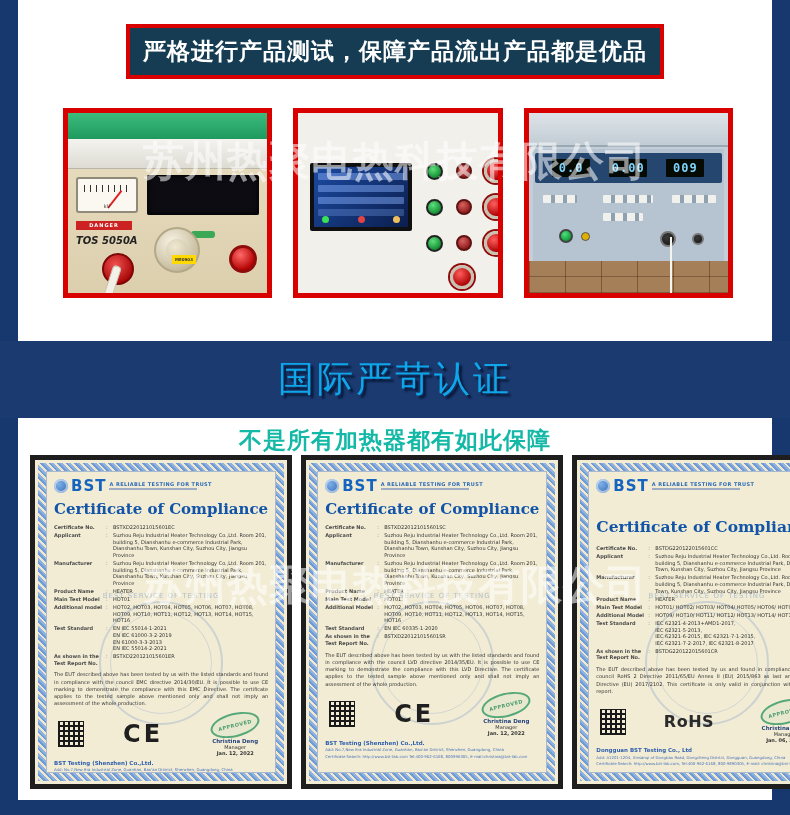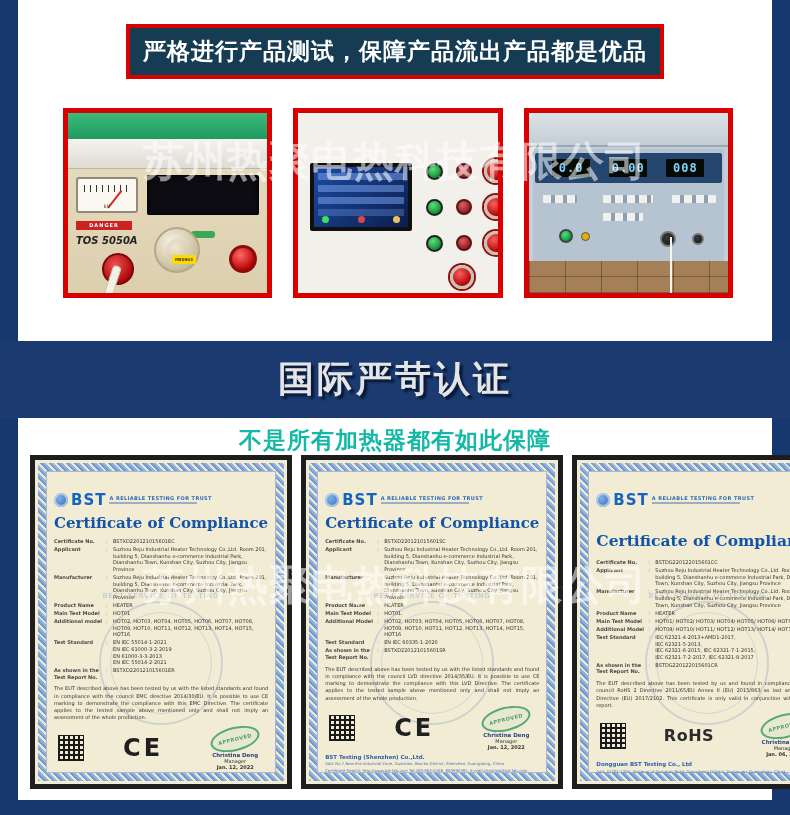--- a/index.html
+++ b/index.html
@@ -76,36 +76,36 @@
   .p3-cable { position: absolute; bottom: 0; right: 56px; width: 2px; height: 56px; background: #f5f5f0; }
 
   
   .watermark { position: absolute; left: 0; width: 100%; text-align: center; font-size: 41px; font-weight: bold;
     color: rgba(255,255,255,0.55); letter-spacing: 1px; white-space: nowrap; z-index: 6; pointer-events: none; }
   .wm-top { top: 134px; }
   .wm-bottom { top: 558px; }
 
   
   .navy-band { position: absolute; top: 341px; left: 0; width: 100%; height: 77px; background: #1a3a70; display: flex; align-items: center; justify-content: center; }
-  .navy-title { color: #e5e5e5; font-size: 36px; font-weight: bold; letter-spacing: 3px; text-shadow: 3px 3px 2px rgba(5,15,40,0.8); }
+  .navy-title { color: #0ea5e9; font-size: 36px; font-weight: normal; letter-spacing: 3px; text-shadow: 3px 3px 2px rgba(5,15,40,0.8); }
   .subtitle { position: absolute; top: 425px; left: 0; width: 100%; text-align: center; color: #14b8a6; font-size: 23px; font-weight: bold; letter-spacing: 1px; }
 
   
   .certs { position: absolute; top: 455px; left: 30px; width: 730px; height: 334px; display: flex; gap: 9px; }
   .cert { flex: 1; background: #1e1e1e; padding: 5px; position: relative; }
   .cert-paper { background: #f2ecd4; height: 100%; padding: 3px; }
   .cert-ornament { height: 100%; border: 8px solid; position: relative; padding: 2px 8px;
     border-image: repeating-linear-gradient(45deg, #8fb2e0 0 2px, #efe8cf 2px 4px, #6f9cd6 4px 6px) 8;
     box-shadow: inset 0 0 0 1px rgba(110,145,200,0.55); overflow: hidden; }
   .cert-seal { position: absolute; left: 50%; top: 43%; width: 124px; height: 124px; margin-left: -62px; border: 2px solid rgba(110,145,200,0.28); border-radius: 50%; z-index: 0; }
   .cert-seal::after { content: ""; position: absolute; inset: 9px; border: 1px solid rgba(110,145,200,0.25); border-radius: 50%; }
   .cert-seal-text { position: absolute; left: 0; right: 0; top: 40%; text-align: center; font-size: 7px; font-weight: normal; letter-spacing: 1px; color: rgba(110,145,200,0.5); z-index: 0; white-space: nowrap; }
   .cert-inner { position: relative; z-index: 1; }
 
-  .bst-row { display: flex; align-items: flex-start; margin-top: 20px; }
+  .bst-row { display: flex; align-items: flex-start; margin-top: 6px; }
   .bst-badge { width: 14px; height: 14px; border-radius: 50%; flex: none; margin-right: 3px;
     background: radial-gradient(circle at 35% 35%, #7fb0e8, #2c66b0); box-shadow: inset 0 0 0 2px rgba(255,255,255,0.5); }
   .bst-name { font-size: 15px; font-weight: bold; color: #1565c0; letter-spacing: 1px; line-height: 14px; }
   .bst-tag { margin-left: 3px; padding-top: 2px; }
   .bst-tag-main { font-size: 5px; font-weight: bold; color: #2e6cb8; letter-spacing: 0.4px; white-space: nowrap; }
   .bst-tag-sub { height: 2px; width: 88px; margin-top: 1px; background: rgba(70,110,180,0.5); }
 
   .cert-title { font-family: "DejaVu Serif", "Liberation Serif", serif; font-size: 15px; font-weight: bold; color: #1254a8; text-align: center; margin-top: 7px; white-space: nowrap; }
   .cert.c3 .cert-title { margin-top: 24px; font-size: 15.5px; }
   .cert.c3 .cert-fields { margin-top: 9px; }
@@ -192,21 +192,21 @@
         <div class="p2-btn p2-m" style="top:118px;left:186px"></div>
         <div class="p2-btn p2-m" style="top:152px;left:152px"></div>
       </div>
 
       <div class="photo p3">
         <div class="p3-top"></div>
         <div class="p3-panel">
           <div class="p3-dispband">
             <div class="p3-seg">0.0</div>
             <div class="p3-seg">0.00</div>
-            <div class="p3-seg">008</div>
+            <div class="p3-seg">009</div>
           </div>
           <div class="p3-btnrow" style="top:46px;left:70px;width:50px"></div>
           <div class="p3-btnrow" style="top:46px;right:8px;width:44px"></div>
           <div class="p3-btnrow" style="top:64px;left:70px;width:40px"></div>
           <div class="p3-btnrow" style="top:46px;left:10px;width:34px"></div>
           <div class="p3-green"></div>
           <div class="p3-red"></div>
           <div class="p3-conn" style="bottom:14px;right:48px;width:16px;height:16px"></div>
           <div class="p3-conn" style="bottom:16px;right:20px;width:12px;height:12px"></div>
         </div>

